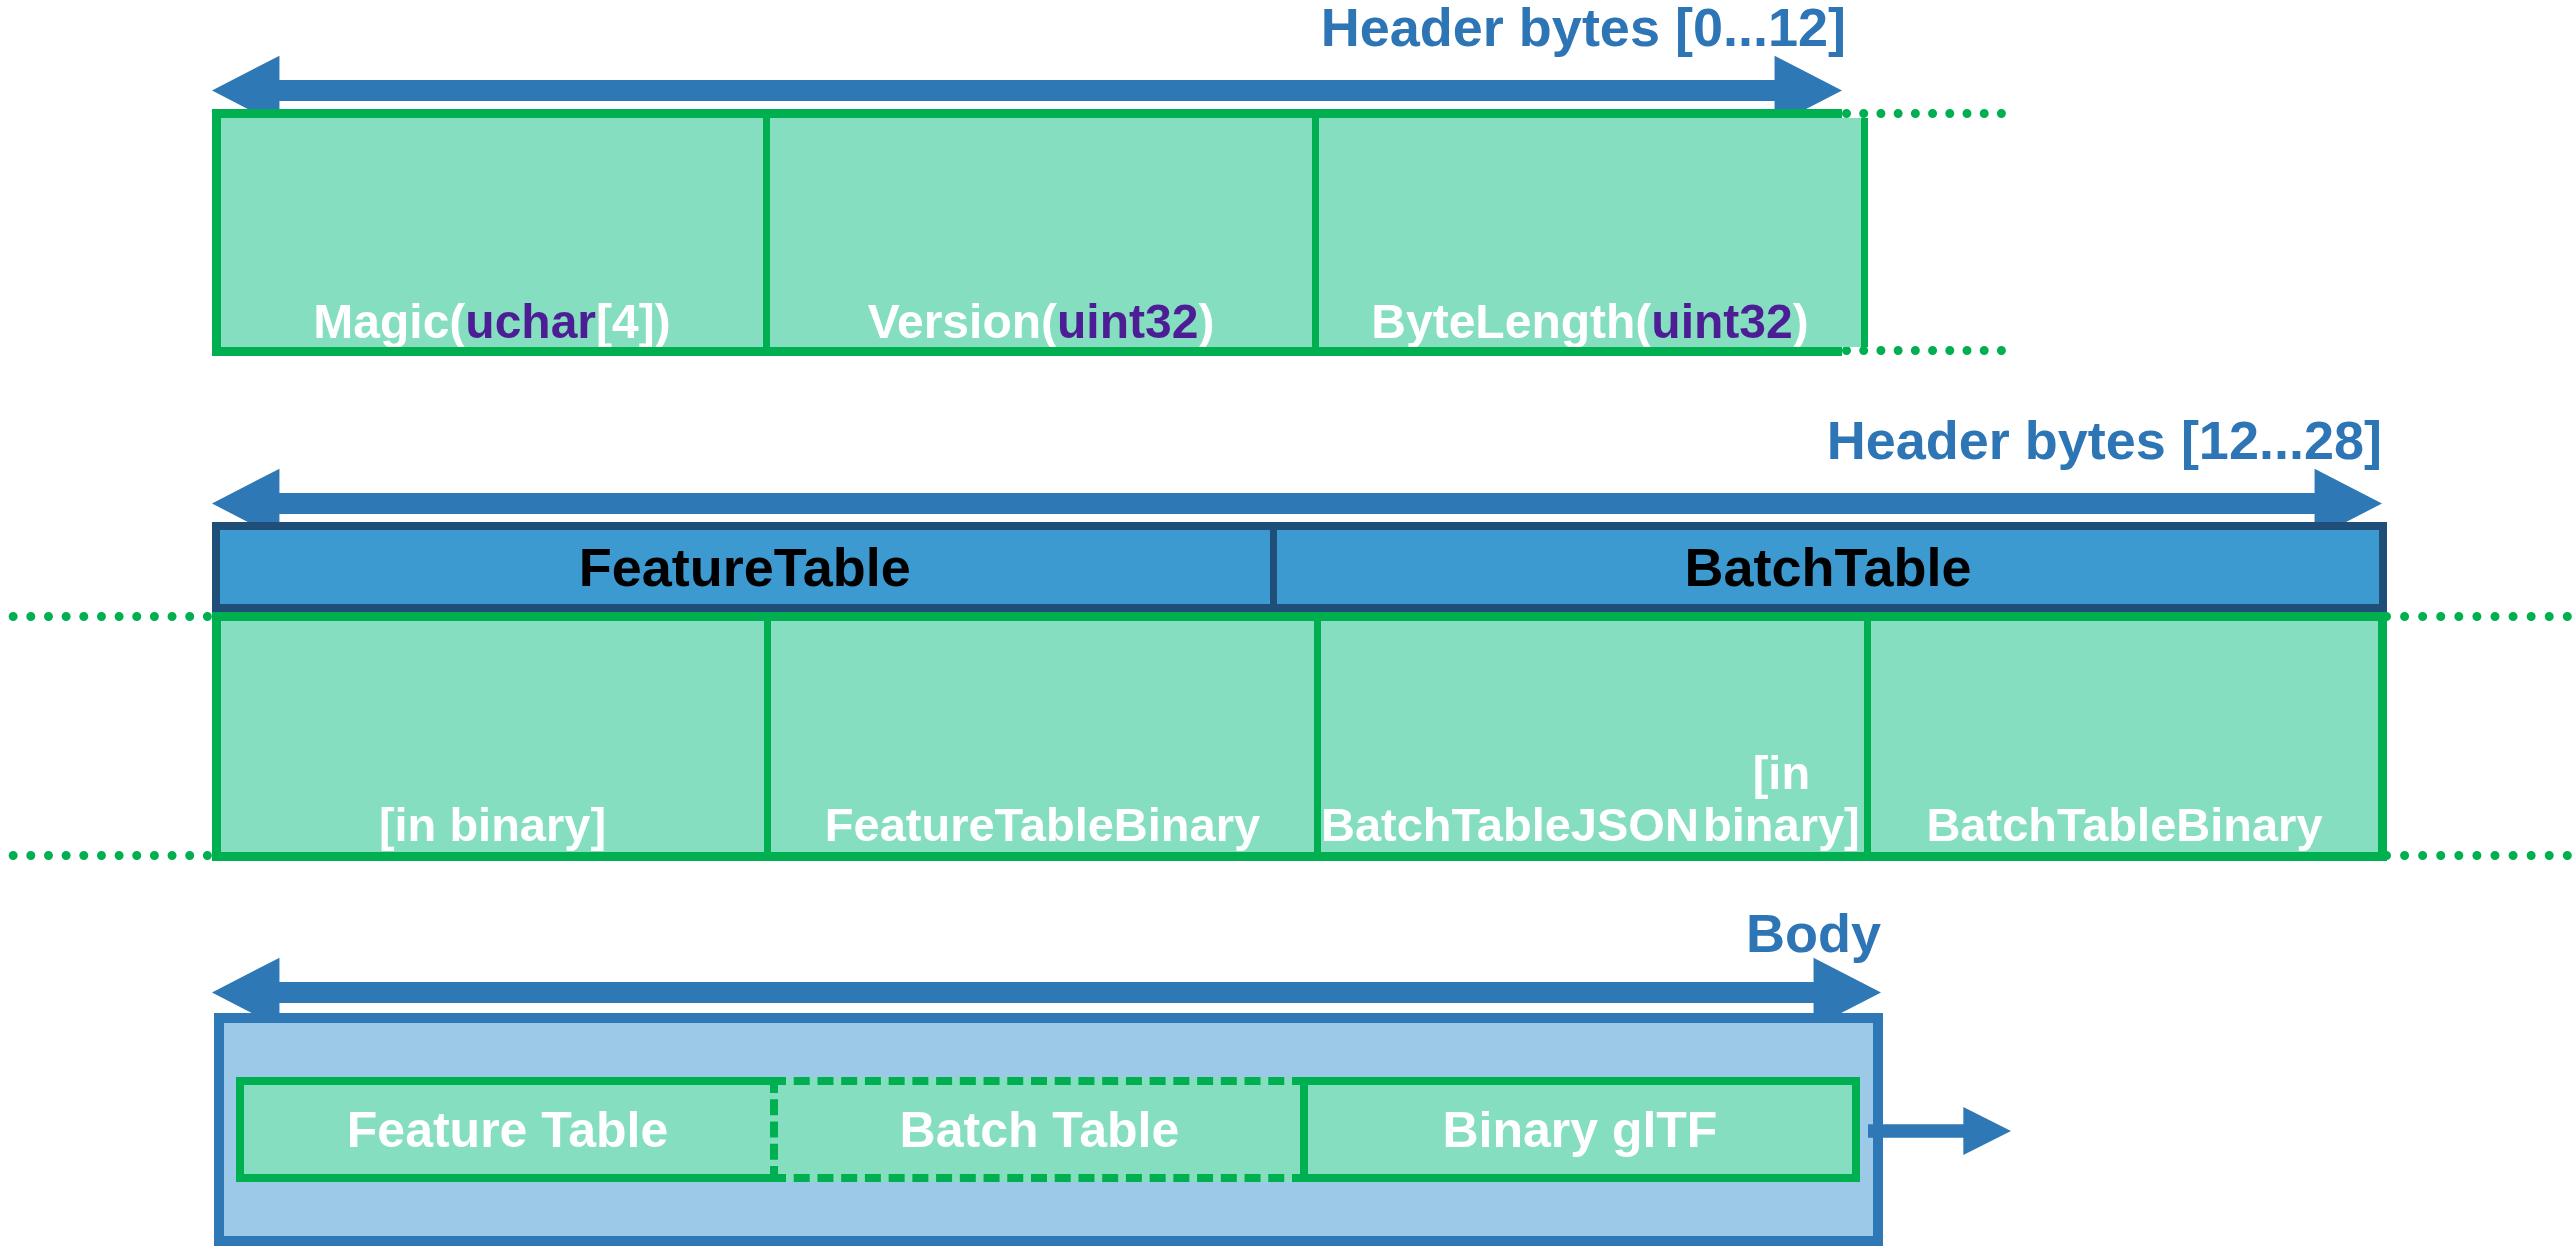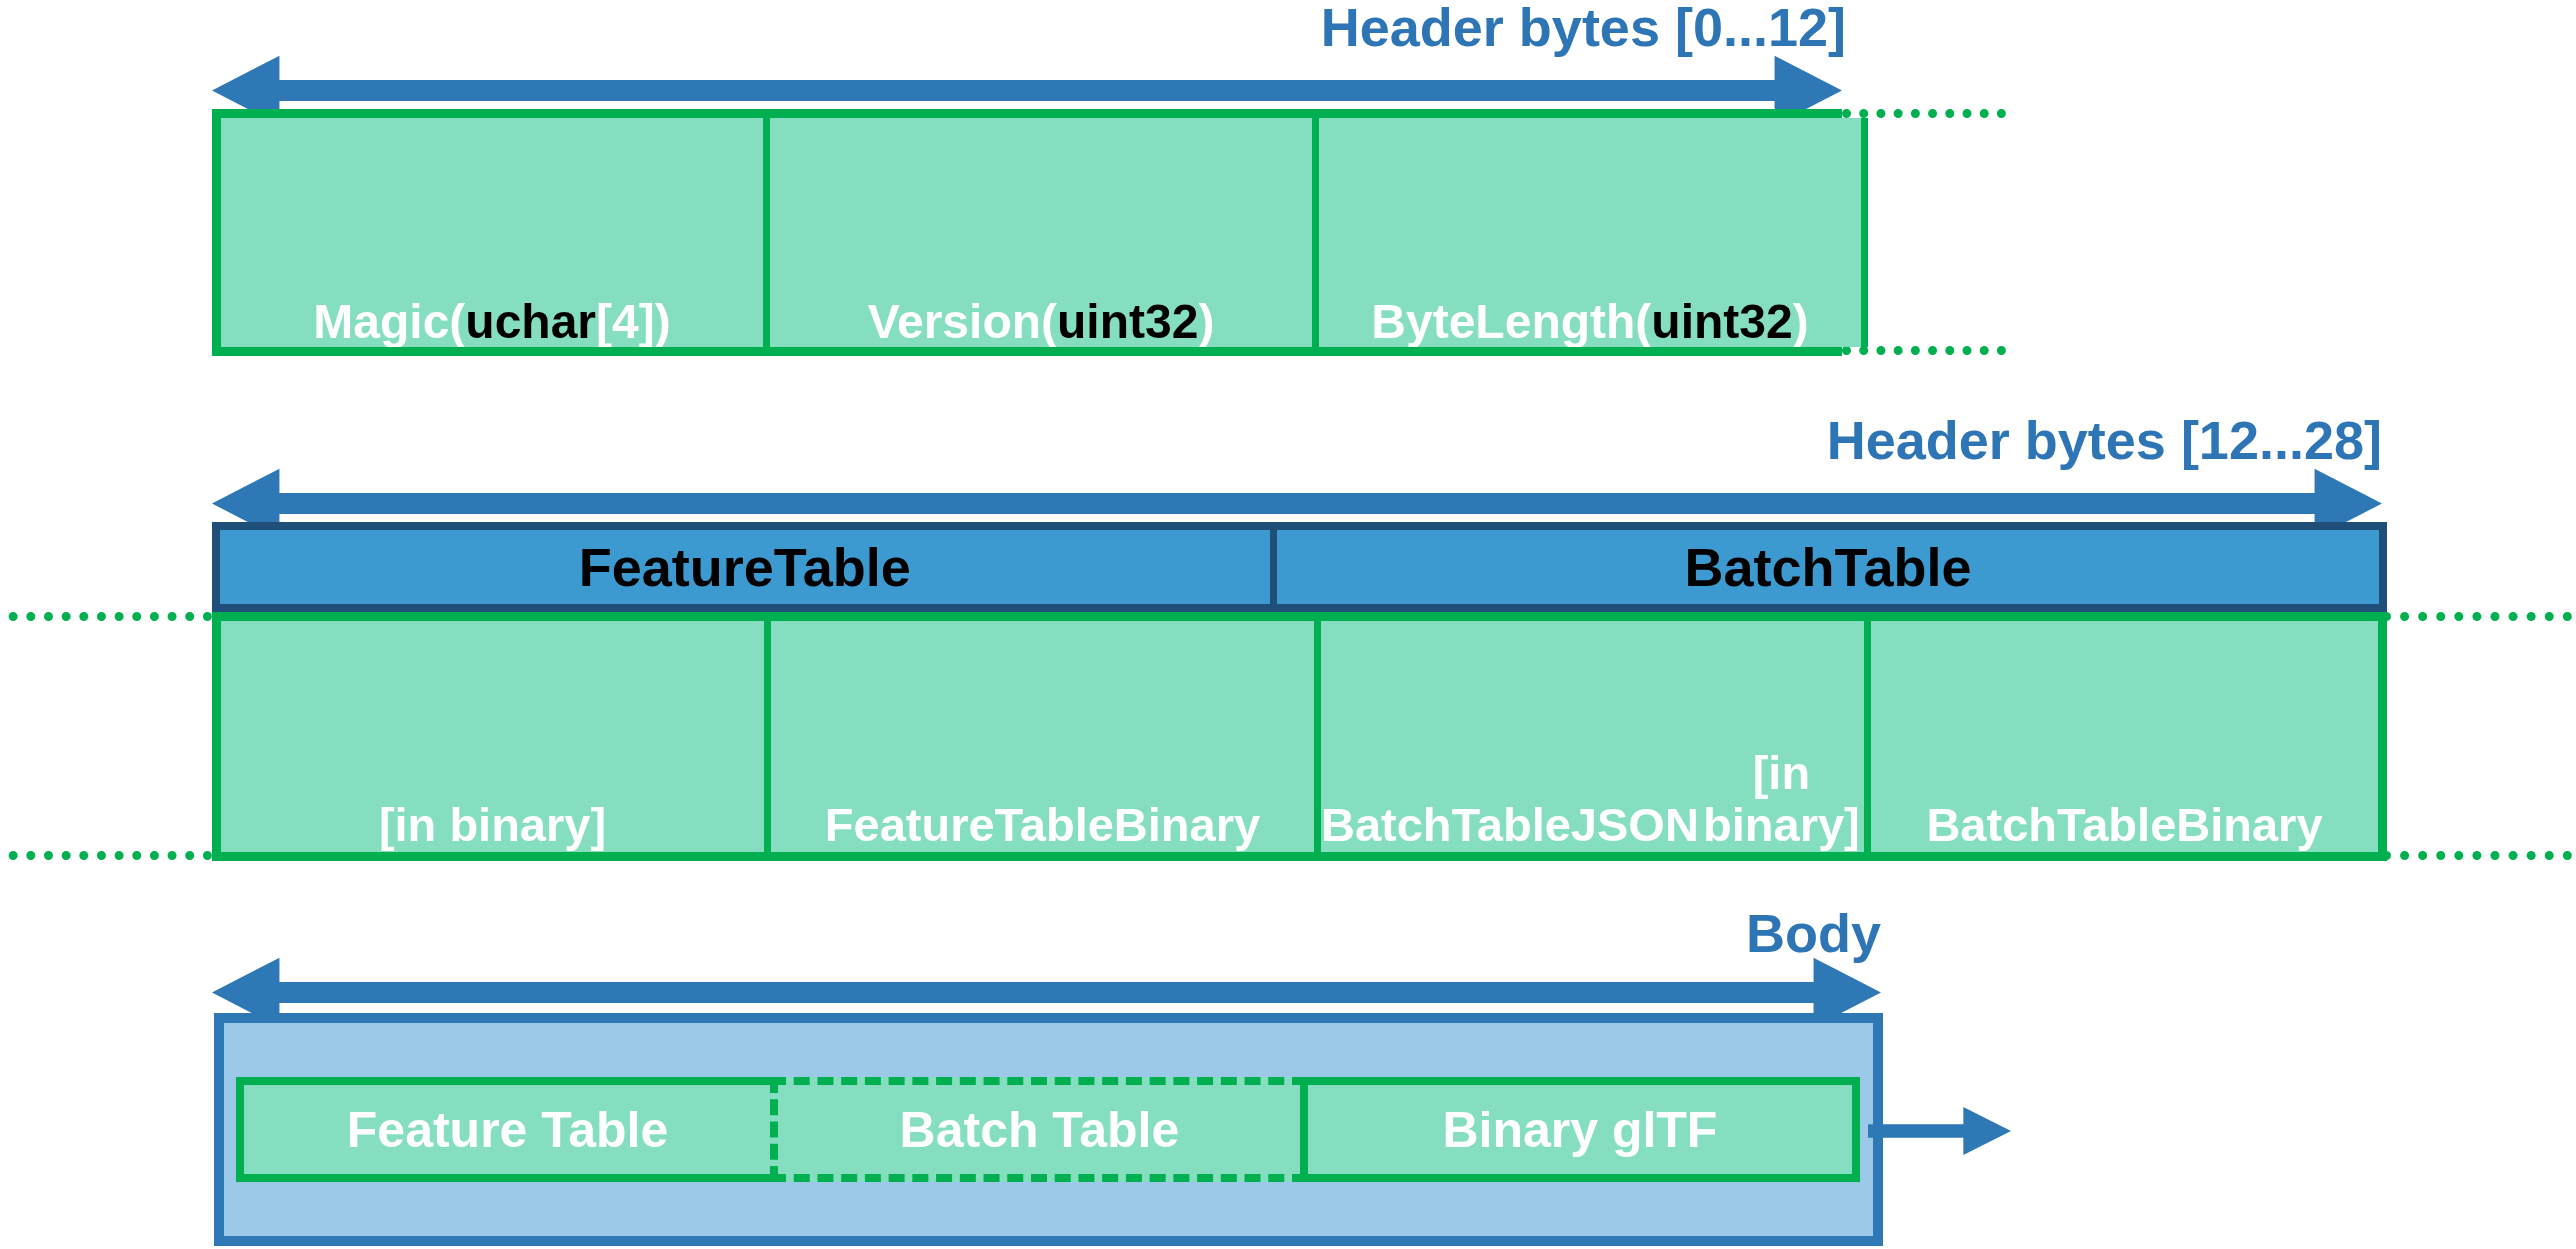--- a/index.html
+++ b/index.html
@@ -50,21 +50,21 @@
     align-items: flex-end;
     justify-content: center;
     color: #ffffff;
     font-weight: bold;
     text-align: center;
     overflow: hidden;
   }
   .greencell:last-child { border-right: none; }
   .greencell .line1 { font-size: 48px; line-height: 1.05; }
   .greencell .line2 { font-size: 48px; line-height: 1.05; margin-top: 47px; }
-  .greencell .type { color: #000000; }
+  .greencell .type { color: #4c1d95; }
   .greencell.blank { background: #ffffff; }
 
   
   .midcell .l1 { font-size: 47px; line-height: 1.12; }
   .midcell .l2 { font-size: 47px; line-height: 1.12; }
 
   
   .dotline {
     border-top: 9.5px dotted #00B050;
     height: 0;

